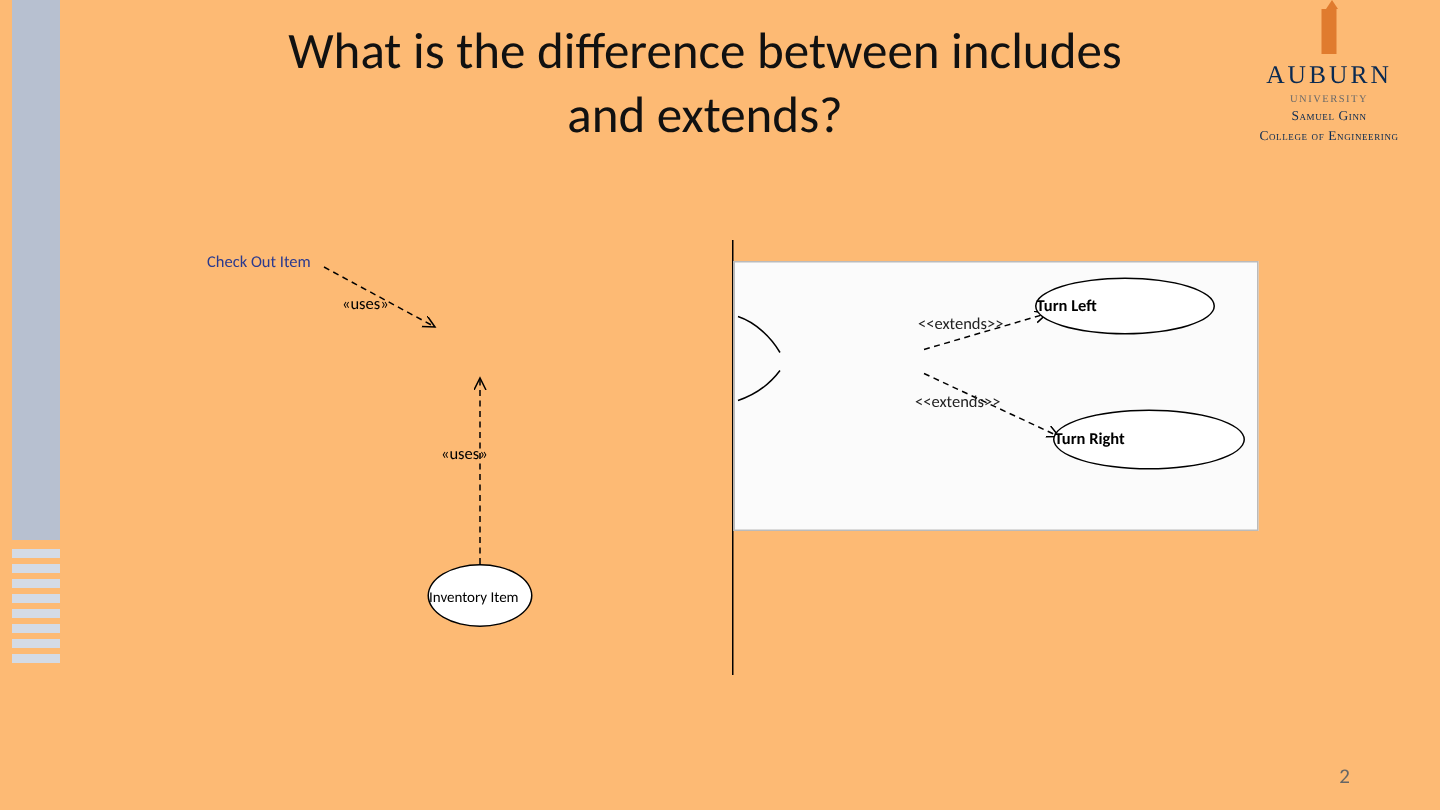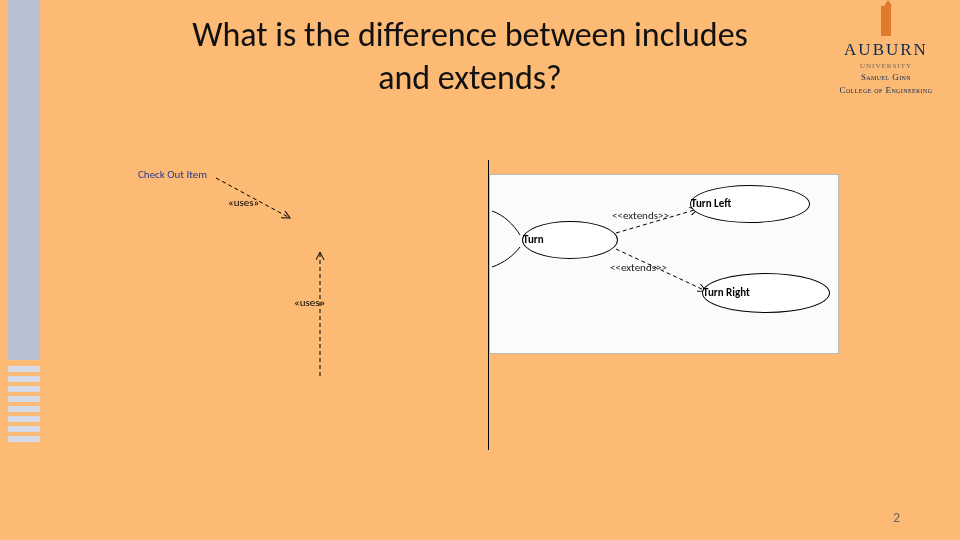--- a/index.html
+++ b/index.html
@@ -58,20 +58,23 @@
     <div class="college">College of Engineering</div>
   </div>
 
   <div class="diagram">
     <div class="divider"></div>
 
     <div class="left-panel">
       <span class="lbl blue" style="left:18px; top:8px;">Check Out Item</span>
       <span class="lbl" style="left:108px; top:36px;">«uses»</span>
       <span class="lbl" style="left:174px; top:136px;">«uses»</span>
+      <div class="ellipse" style="left:165px; top:216px; width:70px; height:42px;">
+        <span>Inventory Item</span>
+      </div>
 
       <svg class="edges" width="368" height="320">
         <defs>
           <marker id="openArrow1" markerWidth="10" markerHeight="10" refX="8" refY="4" orient="auto">
             <path d="M0,0 L8,4 L0,8" fill="none" stroke="#000" stroke-width="1"></path>
           </marker>
         </defs>
         <line x1="96" y1="18" x2="170" y2="58" stroke="#000" stroke-width="1" stroke-dasharray="4 3" marker-end="url(#openArrow1)"></line>
         <line x1="200" y1="216" x2="200" y2="92" stroke="#000" stroke-width="1" stroke-dasharray="4 3" marker-end="url(#openArrow1)"></line>
       </svg>
@@ -87,23 +90,20 @@
         </defs>
 
         <path d="M2,36 C14,40 24,50 30,60" fill="none" stroke="#000" stroke-width="1"></path>
         <path d="M2,92 C14,88 24,80 30,72" fill="none" stroke="#000" stroke-width="1"></path>
 
         <line x1="126" y1="58" x2="208" y2="34" stroke="#000" stroke-width="1" stroke-dasharray="4 3" marker-end="url(#openArrow2)"></line>
 
         <line x1="126" y1="74" x2="216" y2="116" stroke="#000" stroke-width="1" stroke-dasharray="4 3" marker-end="url(#openArrow2)"></line>
       </svg>
 
-      <div class="ellipse" style="left:32px; top:46px; width:96px; height:38px;">
-        <span>Turn</span>
-      </div>
       <div class="ellipse" style="left:200px; top:10px; width:120px; height:38px;">
         <span>Turn Left</span>
       </div>
       <div class="ellipse" style="left:212px; top:98px; width:128px; height:40px;">
         <span>Turn Right</span>
       </div>
       <span class="ext-lbl" style="left:122px; top:34px;">&lt;&lt;extends&gt;&gt;</span>
       <span class="ext-lbl" style="left:120px; top:86px;">&lt;&lt;extends&gt;&gt;</span>
     </div>
   </div>

